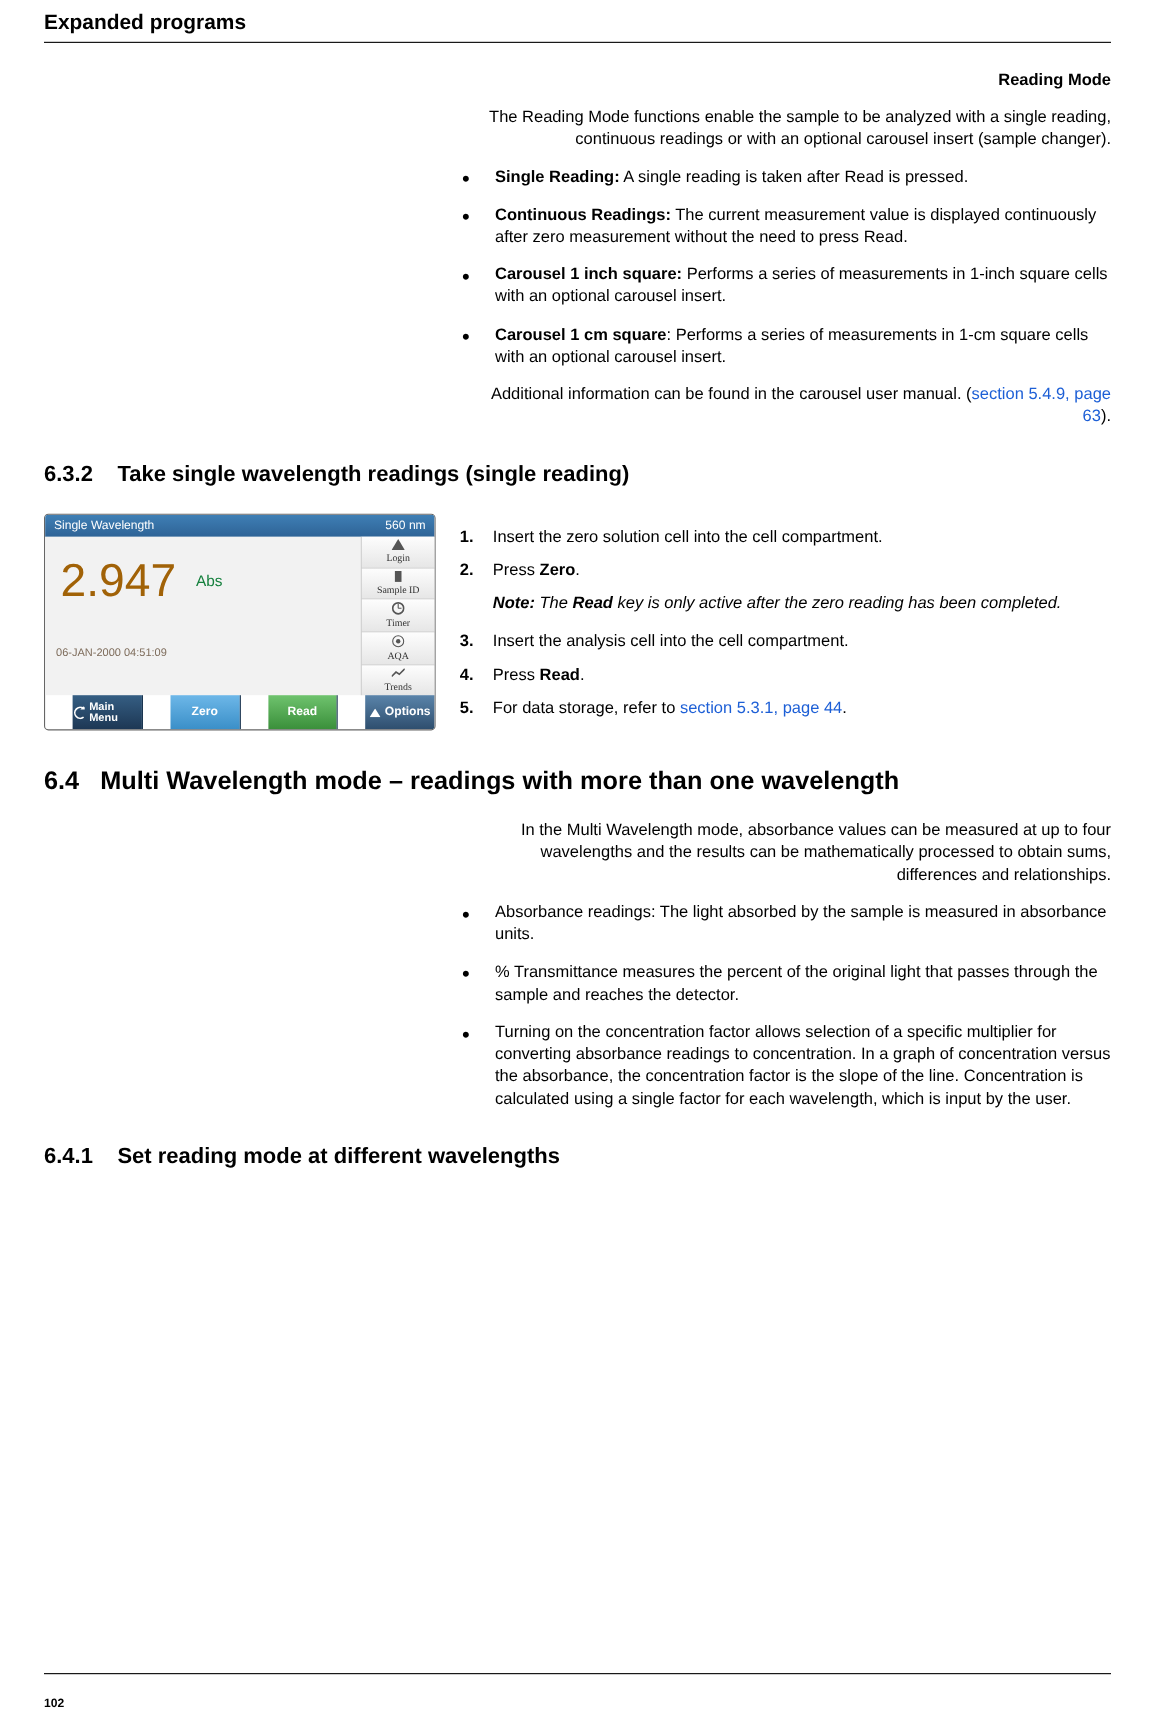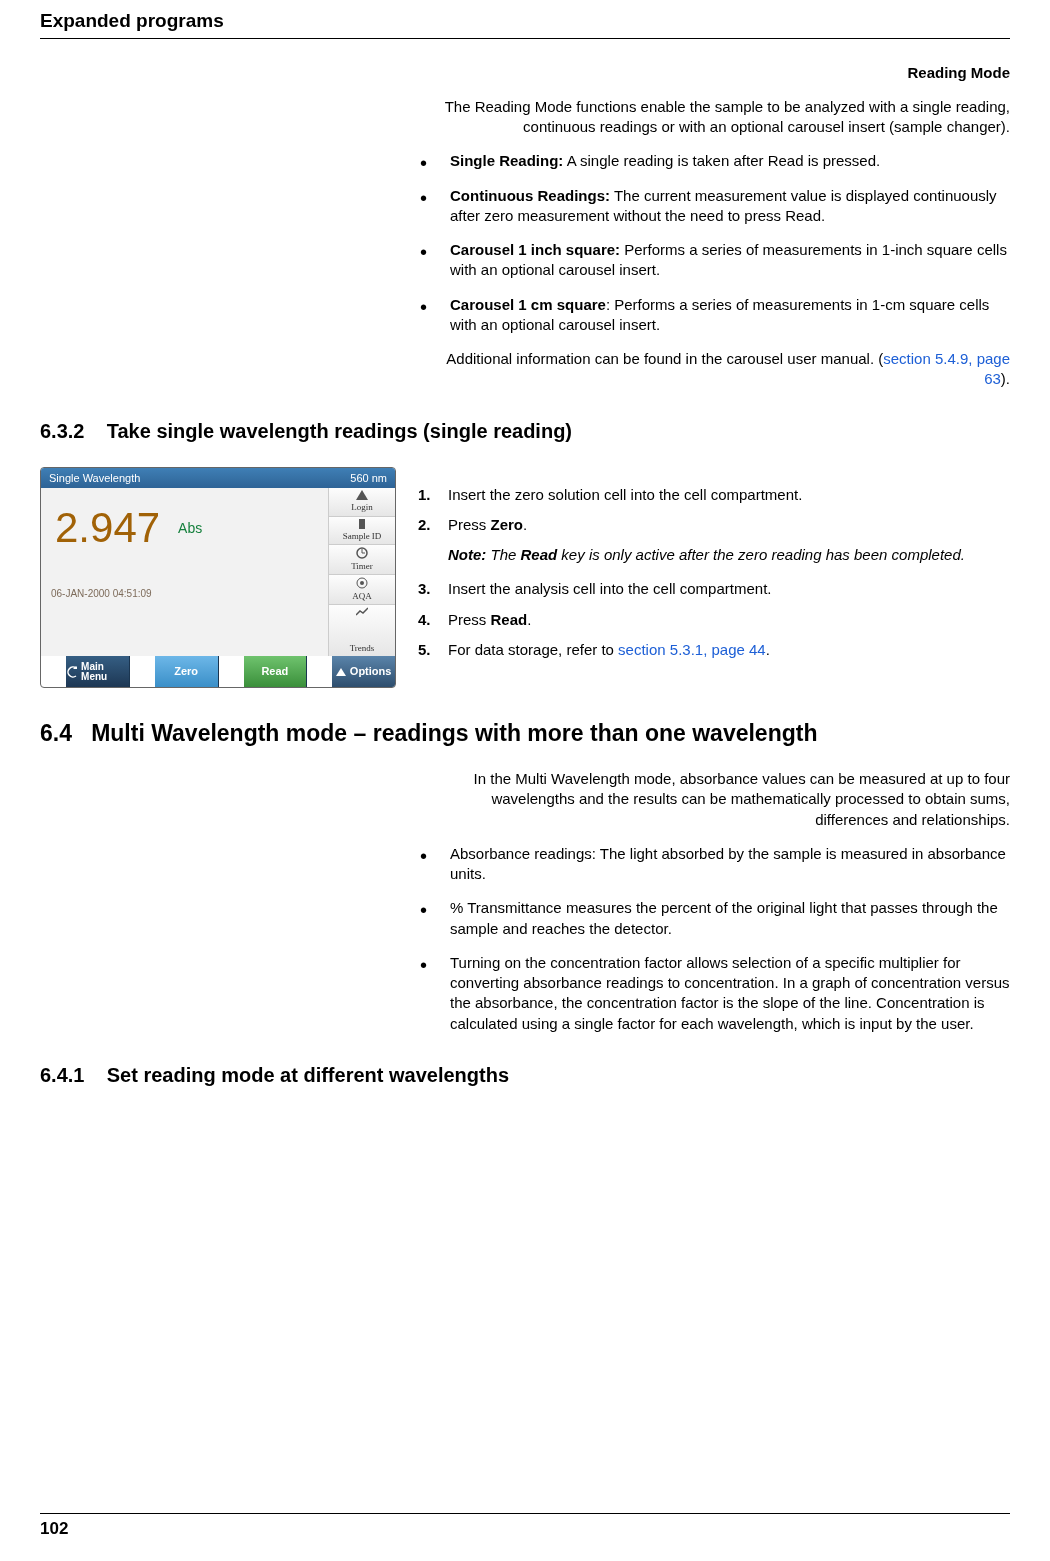--- a/index.html
+++ b/index.html
@@ -79,21 +79,21 @@
   }
   .note {
     font-style: italic;
     margin: 6px 0 14px 30px;
   }
   .note .note-label { font-weight: bold; font-style: italic; }
   .note .read-b { font-weight: bold; font-style: italic; }
 
   .two-col {
     display: flex;
-    align-items: center;
+    align-items: flex-end;
     gap: 22px;
     margin-bottom: 10px;
   }
   .two-col .right { flex: 1; }
 
   .screenshot {
     width: 354px;
     border: 1px solid #666;
     border-radius: 4px;
     overflow: hidden;
@@ -148,21 +148,21 @@
     display: flex;
     flex-direction: column;
     align-items: center;
     justify-content: center;
     font-size: 9px;
     color: #333;
     background: linear-gradient(#fdfdfd, #e6e6e6);
     padding: 2px 0;
     font-family: Liberation Serif, serif;
   }
-  .scr-side-btn:last-child { border-bottom: none; gap: 24px; }
+  .scr-side-btn:last-child { border-bottom: none; }
   .scr-side-btn svg { display: block; margin: 0 auto 1px; }
   .scr-footer {
     display: flex;
     height: 31px;
   }
   .scr-foot-btn {
     flex: 1;
     display: flex;
     align-items: center;
     justify-content: center;
@@ -175,27 +175,27 @@
   }
   .scr-foot-btn:last-child { border-right: none; }
   .f-main { background: linear-gradient(#4e7ea8, #2e4e6e); }
   .f-main.dark { background: linear-gradient(#355e83, #1d3754); }
   .f-zero { background: linear-gradient(#6db7e8, #3a8fc8); }
   .f-read { background: linear-gradient(#6fc36e, #3a8f3a); }
   .f-opt  { background: linear-gradient(#5a84aa, #2e4e6e); }
 
   .page-footer {
     position: absolute;
-    bottom: 20px;
+    bottom: 4px;
     left: 40px;
     right: 40px;
     border-top: 1.5px solid #000;
-    padding-top: 4px;
-    font-weight: bold;
-    font-size: 17px;
+    padding-top: 20px;
+    font-weight: bold;
+    font-size: 11px;
   }
 </style>
 </head>
 <body>
 
 <div class="page">
 
   <div class="page-header">Expanded programs</div>
 
   <div class="rhs-text">

